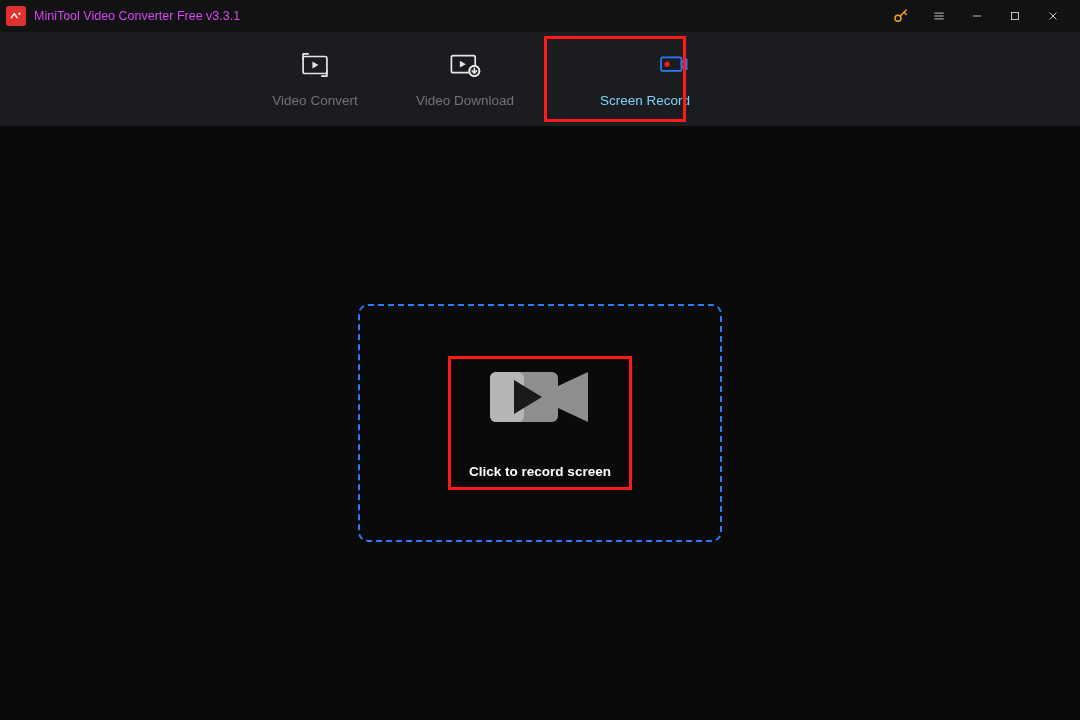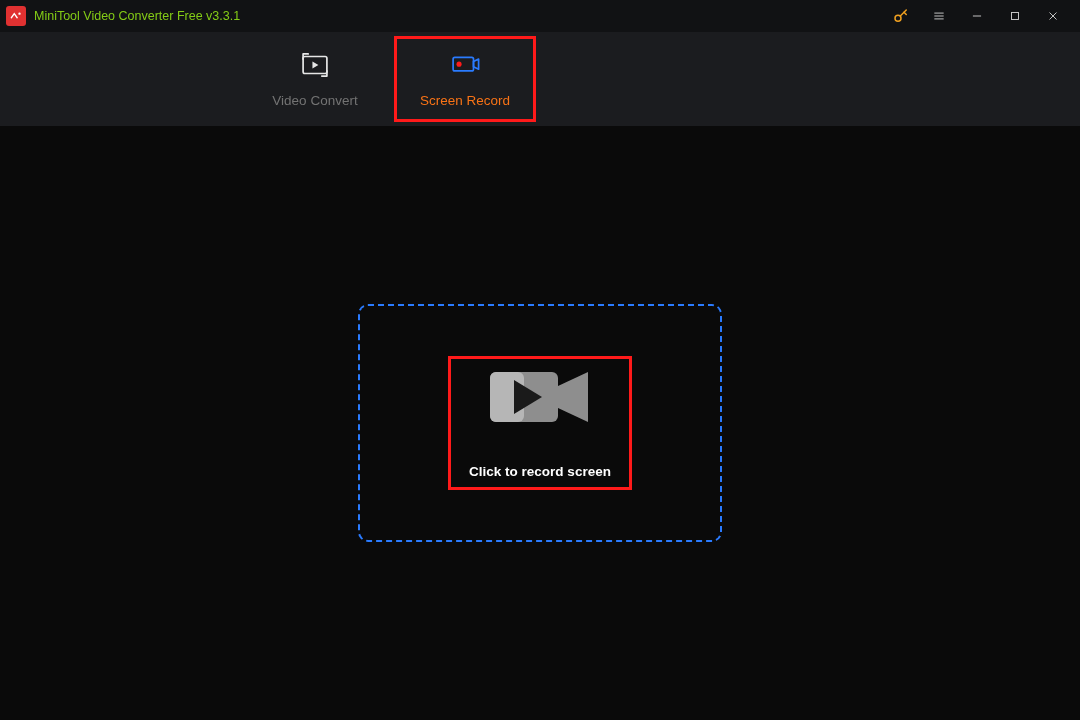--- a/index.html
+++ b/index.html
@@ -22,21 +22,21 @@
   .titlebar .app-logo {
     width: 20px; height: 20px;
     background: #e03131;
     border-radius: 3px;
     display: flex; align-items: center; justify-content: center;
     margin-right: 8px;
   }
   .titlebar .app-logo svg { width: 14px; height: 14px; }
   .titlebar .app-title {
     font-size: 12.5px;
-    color: #84cc16;
+    color: #d946ef;
     flex: 0 0 auto;
   }
   .titlebar .spacer { flex: 1 1 auto; }
   .titlebar .win-btn {
     width: 38px; height: 32px;
     display: flex; align-items: center; justify-content: center;
     color: #cfcfcf;
   }
   .titlebar .win-btn svg { width: 14px; height: 14px; }
   .titlebar .key-btn svg { width: 18px; height: 18px; }
@@ -54,21 +54,21 @@
     display: flex;
     flex-direction: column;
     align-items: center;
     justify-content: center;
     gap: 14px;
     color: #737373;
     font-size: 13.5px;
   }
   .tab .tab-icon { height: 28px; display:flex; align-items:center; justify-content:center; }
   .tab .tab-icon svg { width: 34px; height: 28px; }
-  .tab.active { color: #f97316; }
+  .tab.active { color: #7dd3fc; align-items: flex-end; }
   .tab.highlight {
     position: relative;
   }
   .tab.highlight::after {
     content: "";
     position: absolute;
     left: 4px; right: 4px; top: 4px; bottom: 4px;
     border: 3px solid #ff1a1a;
     pointer-events: none;
   }
@@ -156,20 +156,33 @@
       <svg viewBox="0 0 40 32" fill="none" stroke="#e6e6e6" stroke-width="2" stroke-linecap="round" stroke-linejoin="round">
         <rect x="6" y="6" width="28" height="20" rx="2"></rect>
         <polyline points="12,3 6,3 6,9"></polyline>
         <polyline points="28,29 34,29 34,23"></polyline>
         <polygon points="17,12 17,20 24,16" fill="#e6e6e6" stroke="none"></polygon>
       </svg>
     </div>
     <div>Video Convert</div>
   </div>
 
+  <div class="tab">
+    <div class="tab-icon">
+      <svg viewBox="0 0 40 32" fill="none" stroke="#e6e6e6" stroke-width="2" stroke-linecap="round" stroke-linejoin="round">
+        <rect x="4" y="5" width="28" height="20" rx="2"></rect>
+        <polygon points="14,11 14,19 21,15" fill="#e6e6e6" stroke="none"></polygon>
+        <circle cx="31" cy="23" r="6" fill="#1b1c1f"></circle>
+        <circle cx="31" cy="23" r="6"></circle>
+        <line x1="31" y1="20" x2="31" y2="25"></line>
+        <polyline points="28.5,23 31,25.5 33.5,23"></polyline>
+      </svg>
+    </div>
+    <div>Video Download</div>
+  </div>
 
   <div class="tab active highlight">
     <div class="tab-icon">
       <svg viewBox="0 0 40 32" fill="none" stroke="#2a7bff" stroke-width="2" stroke-linecap="round" stroke-linejoin="round">
         <rect x="6" y="7" width="24" height="16" rx="2"></rect>
         <polygon points="30,12 36,9 36,21 30,18"></polygon>
         <circle cx="13" cy="15" r="3" fill="#ff1a1a" stroke="none"></circle>
       </svg>
     </div>
     <div>Screen Record</div>

